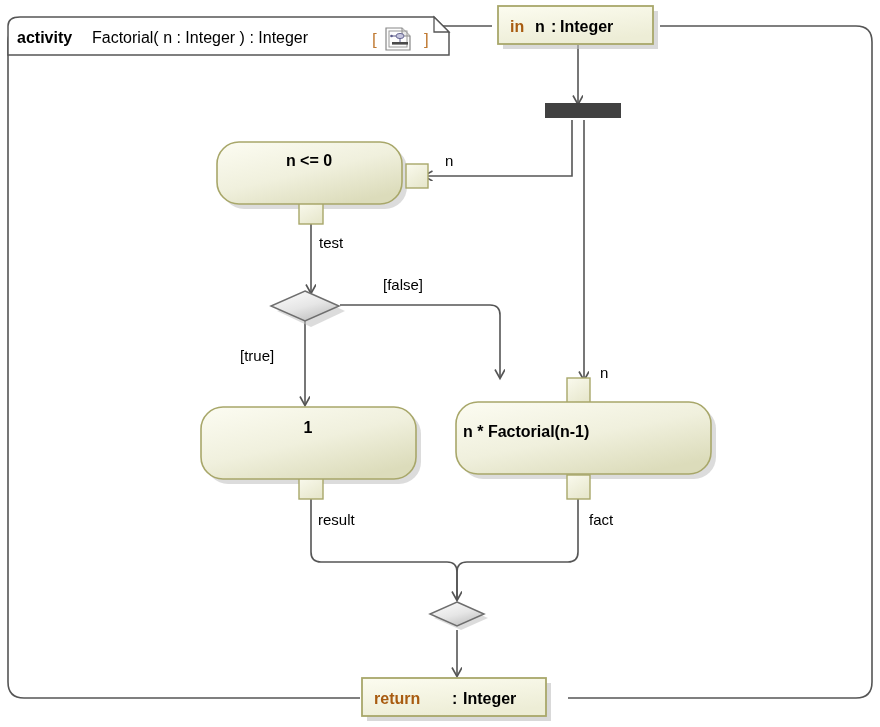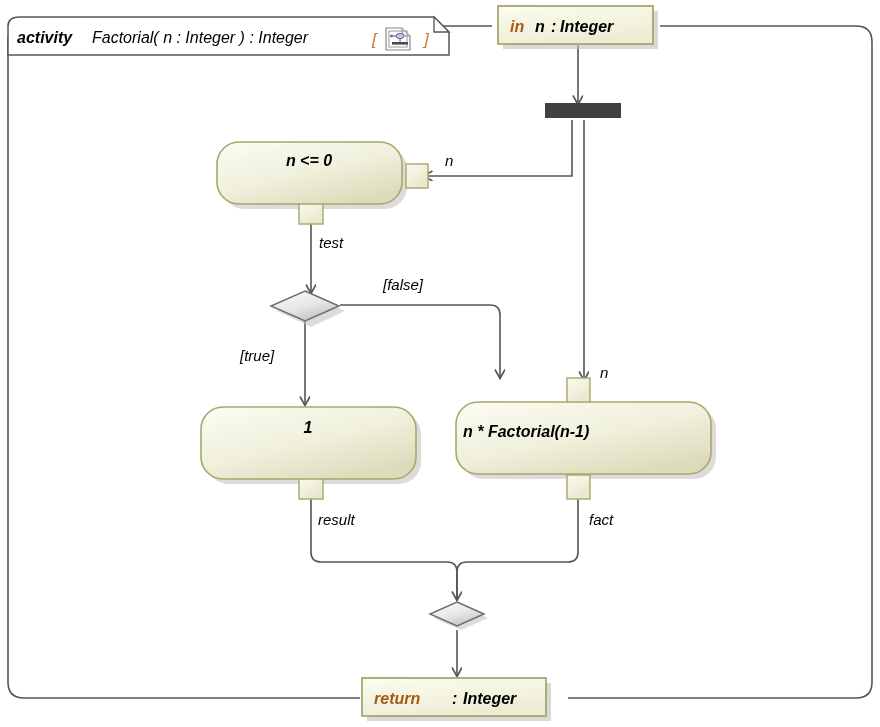--- a/index.html
+++ b/index.html
@@ -10,21 +10,20 @@
   }
   body {
     font-family: "Liberation Sans", sans-serif;
   }
   #canvas {
     position: relative;
     width: 880px;
     height: 727px;
     background: #ffffff;
     overflow: hidden;
-    font-style: italic;
   }
   svg#diagram {
     position: absolute;
     left: 0;
     top: 0;
     width: 880px;
     height: 727px;
   }
   text {
     font-family: "Liberation Sans", sans-serif;

